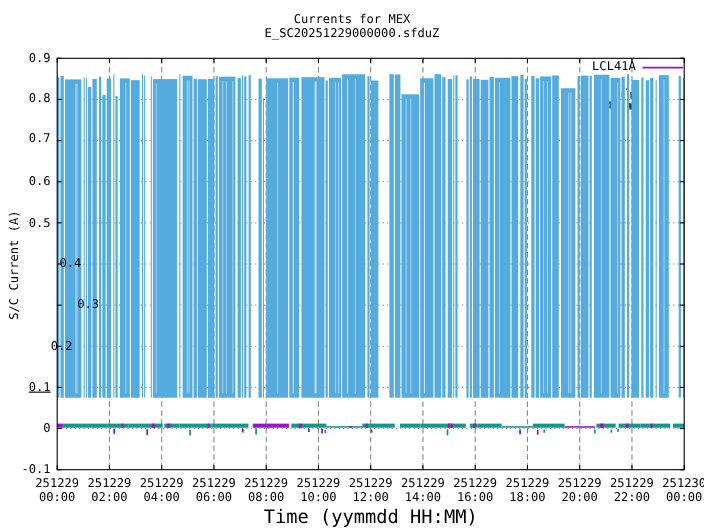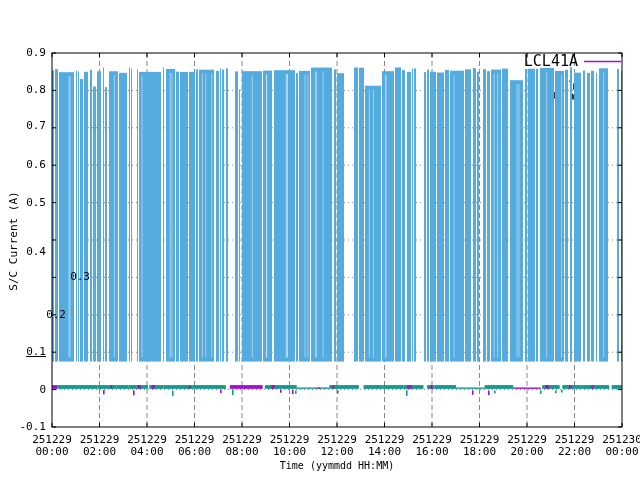--- a/index.html
+++ b/index.html
@@ -8,24 +8,24 @@
     font-family:"DejaVu Sans Mono","Liberation Mono",monospace;color:#000;
   }
   .stage svg{position:absolute;left:0;top:0;}
   .t-center{position:absolute;left:0;width:640px;text-align:center;font-size:11px;line-height:12px;white-space:pre;}
   .title{top:12px;}
   .subtitle{top:25px;}
   .ylab{
     position:absolute;left:13px;top:241px;font-size:11px;white-space:nowrap;
     transform:translate(-50%,-50%) rotate(-90deg);
   }
-  .xlab{position:absolute;left:52px;top:460px;width:570px;text-align:center;font-size:10px;}
+  .xlab{position:absolute;left:52px;top:460px;width:570px;text-align:center;font-size:17px;}
   .ytick{position:absolute;left:0;width:46px;text-align:right;font-size:11px;line-height:12px;}
   .xtick{position:absolute;width:56px;text-align:center;font-size:11px;line-height:12px;white-space:pre;}
-  .legend-label{position:absolute;right:62px;top:55px;font-size:15px;line-height:12px;text-align:center;}
+  .legend-label{position:absolute;right:62px;top:55px;font-size:11px;line-height:12px;text-align:center;}
 </style>
 </head>
 <body>
 
 <div class="stage">
   <svg id="plot-svg" width="640" height="480" viewBox="0 0 640 480">
       <line x1="52" x2="622" y1="90.39999999999999" y2="90.39999999999999" stroke="#8a8a8a" stroke-width="1" stroke-dasharray="1,3"></line>
       <line x1="52" x2="622" y1="127.80000000000003" y2="127.80000000000003" stroke="#8a8a8a" stroke-width="1" stroke-dasharray="1,3"></line>
       <line x1="52" x2="622" y1="165.20000000000002" y2="165.20000000000002" stroke="#8a8a8a" stroke-width="1" stroke-dasharray="1,3"></line>
       <line x1="52" x2="622" y1="202.6" y2="202.6" stroke="#8a8a8a" stroke-width="1" stroke-dasharray="1,3"></line>
@@ -275,30 +275,32 @@
       <line x1="622" x2="618" y1="314.8" y2="314.8" stroke="#000000"></line>
       <line x1="52" x2="56" y1="352.2" y2="352.2" stroke="#000000"></line>
       <line x1="622" x2="618" y1="352.2" y2="352.2" stroke="#000000"></line>
       <line x1="52" x2="56" y1="389.6" y2="389.6" stroke="#000000"></line>
       <line x1="622" x2="618" y1="389.6" y2="389.6" stroke="#000000"></line>
       <line x1="52" x2="56" y1="427" y2="427" stroke="#000000"></line>
       <line x1="622" x2="618" y1="427" y2="427" stroke="#000000"></line>
       <line x1="584" x2="621" y1="61.5" y2="61.5" stroke="#9c10d0" stroke-width="1.6"></line>
     </svg>
 
+  <div class="t-center title">Currents for MEX</div>
+  <div class="t-center subtitle">E_SC20251229000000.sfduZ</div>
   <div class="ylab">S/C Current (A)</div>
   <div class="xlab">Time (yymmdd HH:MM)</div>
   <div class="legend-label">LCL41A</div>
   <div id="yticks">
       <div class="ytick" style="top: 47px;">0.9</div>
       <div class="ytick" style="top: 84.4px;">0.8</div>
       <div class="ytick" style="top: 120px;">0.7</div>
       <div class="ytick" style="top: 159.2px;">0.6</div>
       <div class="ytick" style="top: 196.6px;">0.5</div>
-      <div class="ytick" style="top: 246px;">0.4</div>
+      <div class="ytick" style="top: 234px; padding-left: 28px;">0.4</div>
       <div class="ytick" style="top: 271.4px; margin-left: 44px;">0.3</div>
       <div class="ytick" style="top: 308.8px; margin-left: 20px;">0.2</div>
       <div class="ytick" style="top: 346.2px; text-decoration: underline;">0.1</div>
       <div class="ytick" style="top: 383.6px;">0</div>
       <div class="ytick" style="top: 421px;">-0.1</div>
     </div>
   <div id="xticks">
       <div class="xtick" style="left: 24px; top: 434px;">251229
 00:00</div>
       <div class="xtick" style="left: 71.5px; top: 434px;">251229

